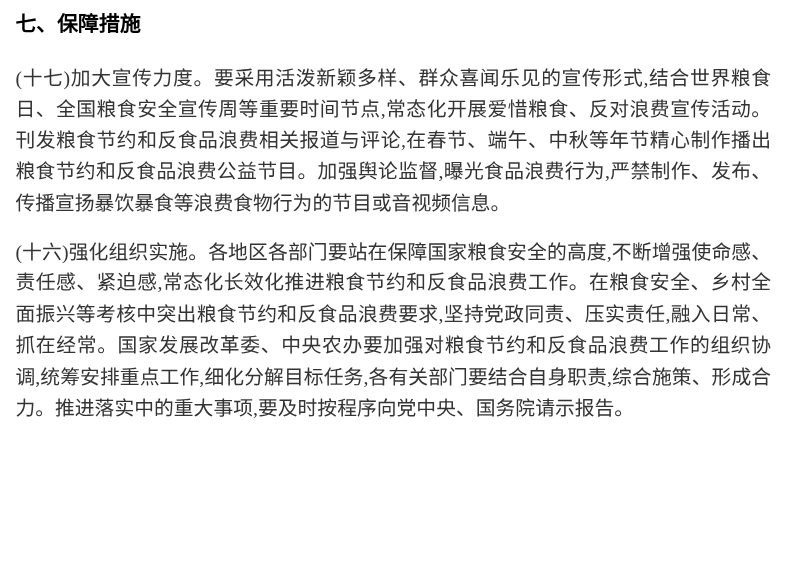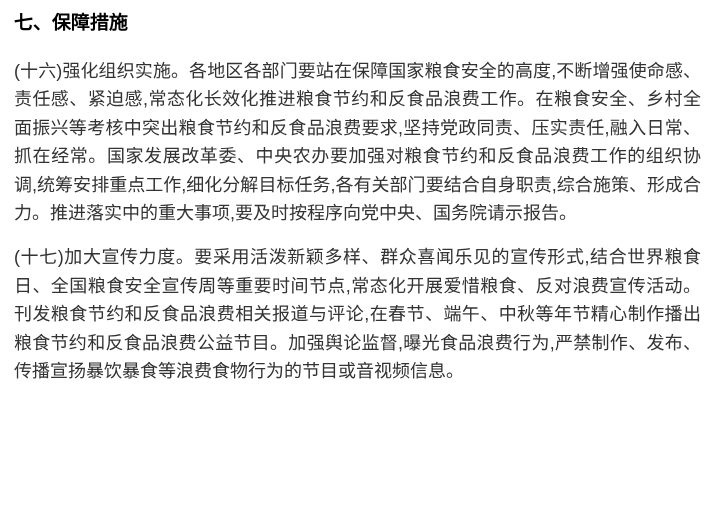--- a/index.html
+++ b/index.html
@@ -11,20 +11,21 @@
     width: 716px;
     height: 512px;
     overflow: hidden;
     box-sizing: border-box;
     font-family: "Liberation Sans", sans-serif;
   }
   .doc {
     box-sizing: border-box;
     width: 716px;
     padding: 6px 15px 0 14px;
+    font-family: Liberation Serif, serif;
   }
   .doc h2 {
     margin: 5px 0 22px 0;
     font-size: 19px;
     line-height: 24px;
     font-weight: 700;
     color: #000000;
     text-align: left;
   }
   .doc p {
@@ -35,15 +36,15 @@
     text-align: justify;
     text-justify: inter-ideograph;
     word-break: break-all;
   }
 </style>
 </head>
 <body>
 
 <main class="doc">
   <h2>七、保障措施</h2>
+  <p>(十七)加大宣传力度。要采用活泼新颖多样、群众喜闻乐见的宣传形式,结合世界粮食日、全国粮食安全宣传周等重要时间节点,常态化开展爱惜粮食、反对浪费宣传活动。刊发粮食节约和反食品浪费相关报道与评论,在春节、端午、中秋等年节精心制作播出粮食节约和反食品浪费公益节目。加强舆论监督,曝光食品浪费行为,严禁制作、发布、传播宣扬暴饮暴食等浪费食物行为的节目或音视频信息。</p>
   <p>(十六)强化组织实施。各地区各部门要站在保障国家粮食安全的高度,不断增强使命感、责任感、紧迫感,常态化长效化推进粮食节约和反食品浪费工作。在粮食安全、乡村全面振兴等考核中突出粮食节约和反食品浪费要求,坚持党政同责、压实责任,融入日常、抓在经常。国家发展改革委、中央农办要加强对粮食节约和反食品浪费工作的组织协调,统筹安排重点工作,细化分解目标任务,各有关部门要结合自身职责,综合施策、形成合力。推进落实中的重大事项,要及时按程序向党中央、国务院请示报告。</p>
-  <p>(十七)加大宣传力度。要采用活泼新颖多样、群众喜闻乐见的宣传形式,结合世界粮食日、全国粮食安全宣传周等重要时间节点,常态化开展爱惜粮食、反对浪费宣传活动。刊发粮食节约和反食品浪费相关报道与评论,在春节、端午、中秋等年节精心制作播出粮食节约和反食品浪费公益节目。加强舆论监督,曝光食品浪费行为,严禁制作、发布、传播宣扬暴饮暴食等浪费食物行为的节目或音视频信息。</p>
 </main>
 
 </body></html>

